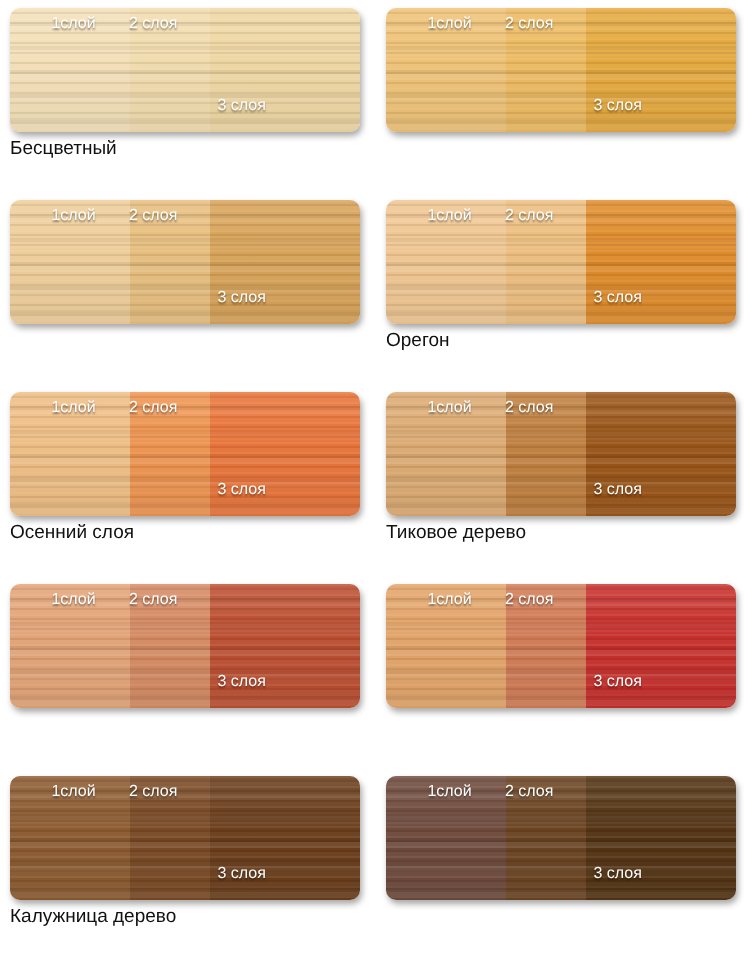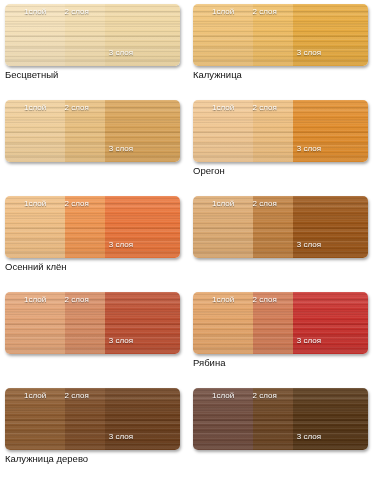--- a/index.html
+++ b/index.html
@@ -81,21 +81,21 @@
     pointer-events:none;
   }
   .lab{
     color:#ffffff;
     font-size:8px;
     line-height:16px;
     font-family:"Liberation Sans", sans-serif;
     text-shadow:0 1px 1px rgba(0,0,0,0.45);
     white-space:nowrap;
   }
-  .lab.l1{width:34%;padding-left:19px;box-sizing:border-box;}
+  .lab.l1{width:34%;padding-left:4px;box-sizing:border-box;text-align:center;}
   .lab.l2{width:23%;box-sizing:border-box;}
   .lab.l3{width:43%;padding-left:4px;box-sizing:border-box;margin-top:41px;}
   .caption{
     margin-top:3px;
     font-size:9.5px;
     color:#111111;
     font-family:"Liberation Sans", sans-serif;
     white-space:nowrap;
   }
 </style>
@@ -144,21 +144,20 @@
           <div class="grain"></div>
           <div class="grain2"></div>
           <div class="gloss"></div>
         </div>
         <div class="labels">
           <div class="lab l1">1слой</div>
           <div class="lab l2">2 слоя</div>
           <div class="lab l3">3 слоя</div>
         </div>
       </div>
-      <div class="caption">Калужница</div>
     </div>
     <div class="cell">
       <div class="swatch">
         <div class="seg s1" style="background: rgb(239, 206, 154);">
           <div class="grain"></div>
           <div class="grain2"></div>
           <div class="gloss"></div>
         </div>
         <div class="seg s2" style="background: rgb(231, 190, 126);">
           <div class="grain"></div>
@@ -218,21 +217,21 @@
           <div class="grain"></div>
           <div class="grain2"></div>
           <div class="gloss"></div>
         </div>
         <div class="labels">
           <div class="lab l1">1слой</div>
           <div class="lab l2">2 слоя</div>
           <div class="lab l3">3 слоя</div>
         </div>
       </div>
-      <div class="caption">Осенний клён</div>
+      <div class="caption">Осенний слоя</div>
     </div>
     <div class="cell">
       <div class="swatch">
         <div class="seg s1" style="background: rgb(220, 170, 114);">
           <div class="grain"></div>
           <div class="grain2"></div>
           <div class="gloss"></div>
         </div>
         <div class="seg s2" style="background: rgb(191, 127, 63);">
           <div class="grain"></div>
@@ -243,20 +242,21 @@
           <div class="grain"></div>
           <div class="grain2"></div>
           <div class="gloss"></div>
         </div>
         <div class="labels">
           <div class="lab l1">1слой</div>
           <div class="lab l2">2 слоя</div>
           <div class="lab l3">3 слоя</div>
         </div>
       </div>
+      <div class="caption">Тиковое дерево</div>
     </div>
     <div class="cell">
       <div class="swatch">
         <div class="seg s1" style="background: rgb(227, 164, 119);">
           <div class="grain"></div>
           <div class="grain2"></div>
           <div class="gloss"></div>
         </div>
         <div class="seg s2" style="background: rgb(213, 138, 98);">
           <div class="grain"></div>
@@ -291,21 +291,20 @@
           <div class="grain"></div>
           <div class="grain2"></div>
           <div class="gloss"></div>
         </div>
         <div class="labels">
           <div class="lab l1">1слой</div>
           <div class="lab l2">2 слоя</div>
           <div class="lab l3">3 слоя</div>
         </div>
       </div>
-      <div class="caption">Рябина</div>
     </div>
     <div class="cell">
       <div class="swatch">
         <div class="seg s1" style="background: rgb(140, 91, 48);">
           <div class="grain"></div>
           <div class="grain2"></div>
           <div class="gloss"></div>
         </div>
         <div class="seg s2" style="background: rgb(122, 74, 37);">
           <div class="grain"></div>

